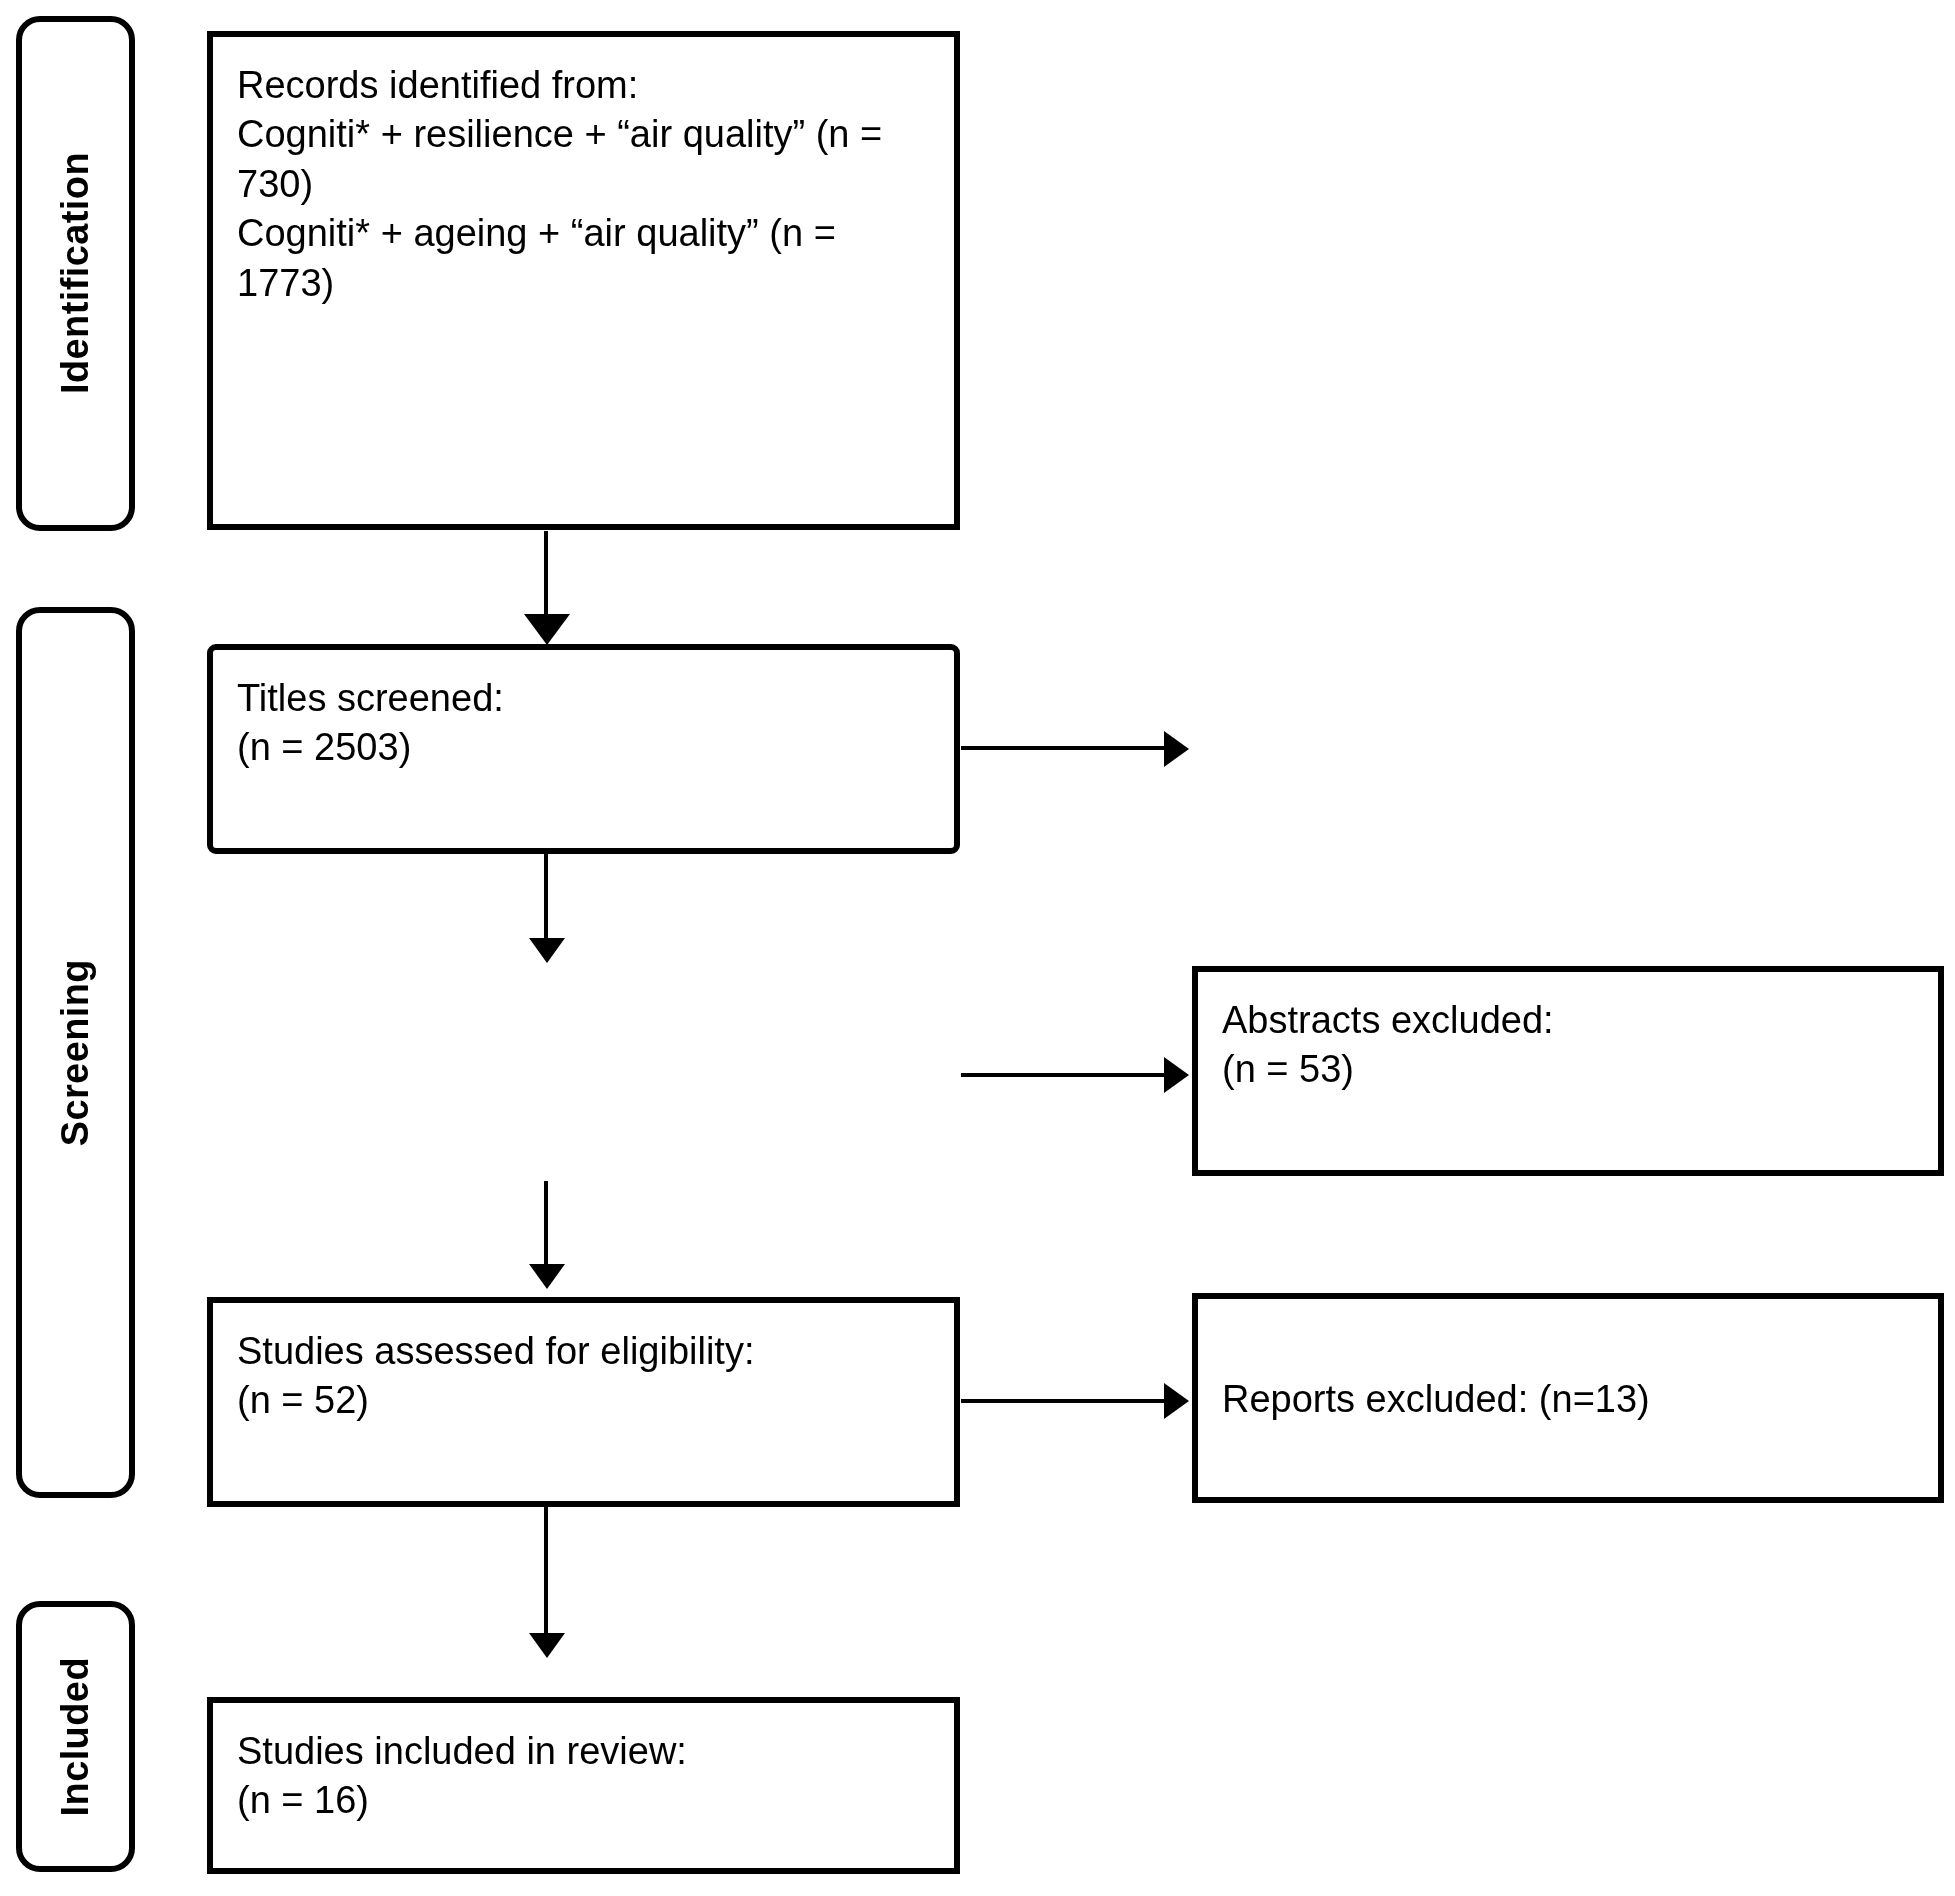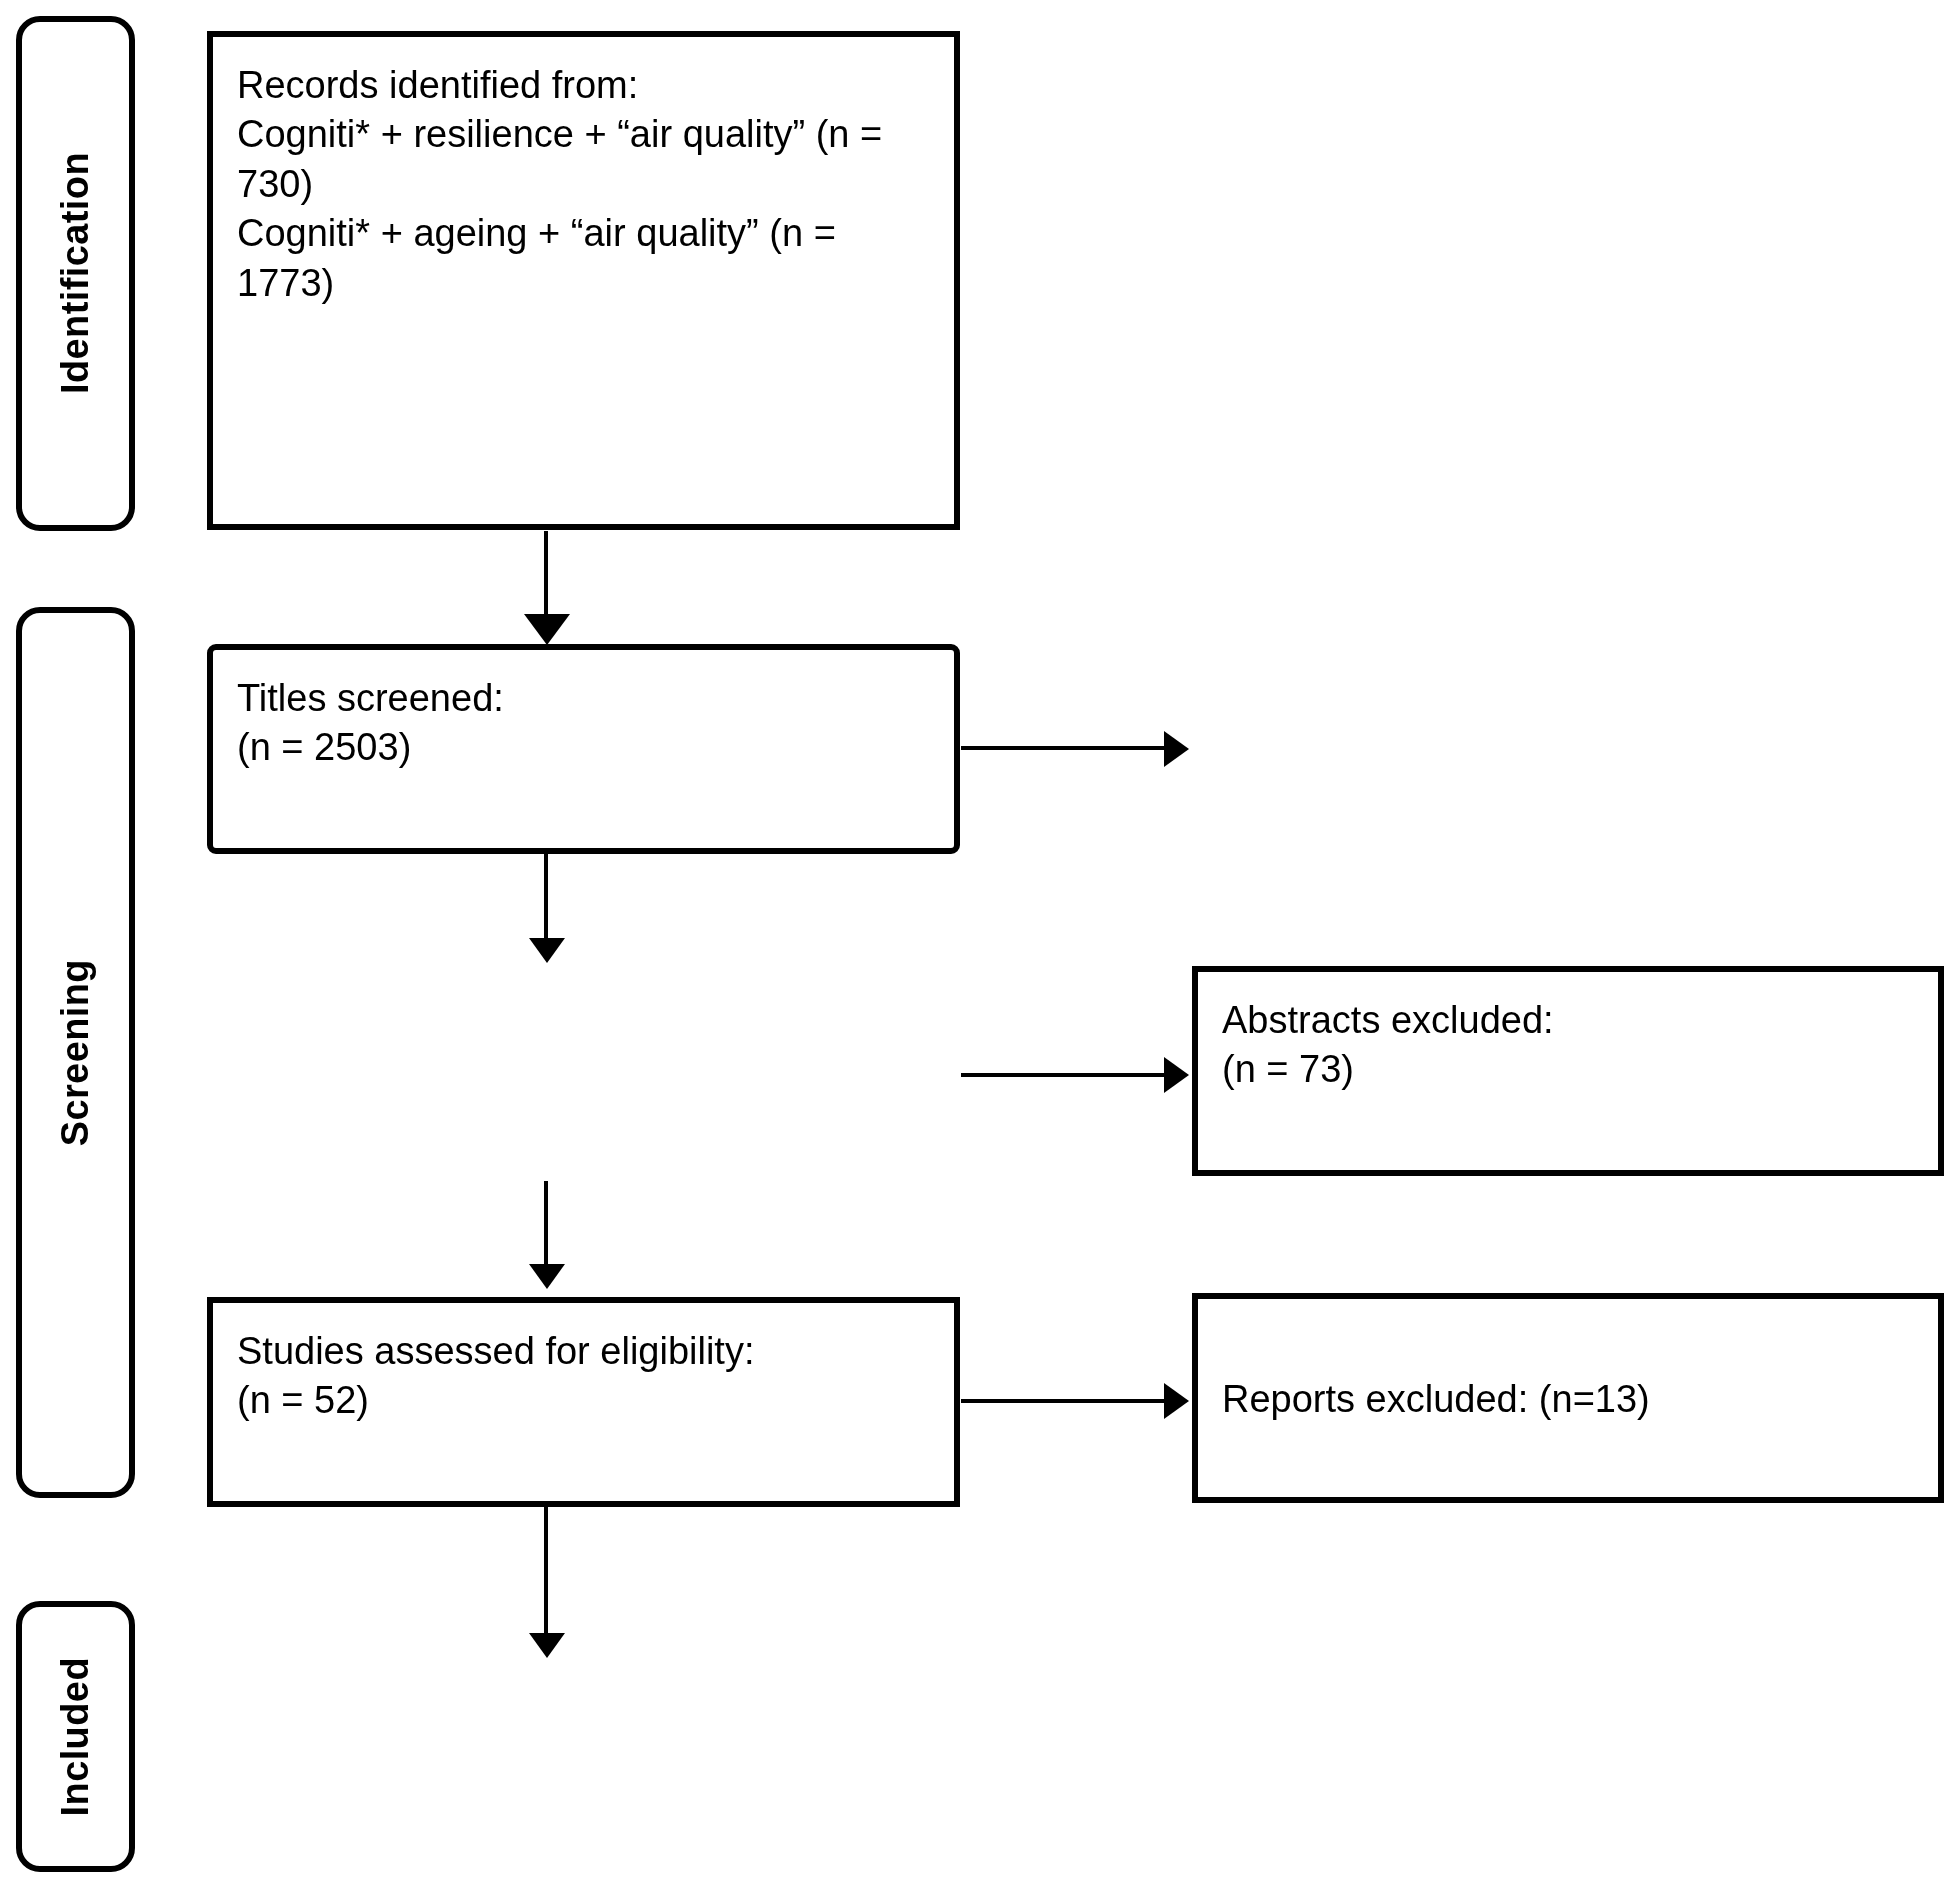--- a/index.html
+++ b/index.html
@@ -125,21 +125,21 @@
 
   <div class="conn-line horizontal" style="left:961px; top:746px; width:204px;"></div>
   <div class="arrow-right" style="left:1164px; top:731px;"></div>
 
   <div class="conn-line vertical" style="left:544px; top:854px; height:89px;"></div>
   <div class="arrow-down" style="left:529px; top:938px;"></div>
 
 
   <div class="node-box" style="left:1192px; top:966px; width:752px; height:210px;">
     <div class="node-text">Abstracts excluded:
-(n = 73)</div>
+(n = 53)</div>
   </div>
 
   <div class="conn-line horizontal" style="left:961px; top:1073px; width:204px;"></div>
   <div class="arrow-right" style="left:1164px; top:1057px;"></div>
 
   <div class="conn-line vertical" style="left:544px; top:1181px; height:89px;"></div>
   <div class="arrow-down" style="left:529px; top:1264px;"></div>
 
   <div class="node-box" style="left:207px; top:1297px; width:753px; height:210px;">
     <div class="node-text">Studies assessed for eligibility:
@@ -149,15 +149,19 @@
   <div class="node-box v-center" style="left:1192px; top:1293px; width:752px; height:210px;">
     <div class="node-text">Reports excluded: (n=13)</div>
   </div>
 
   <div class="conn-line horizontal" style="left:961px; top:1399px; width:204px;"></div>
   <div class="arrow-right" style="left:1164px; top:1383px;"></div>
 
   <div class="conn-line vertical" style="left:544px; top:1507px; height:132px;"></div>
   <div class="arrow-down" style="left:529px; top:1633px;"></div>
 
+  <div class="node-box" style="left:207px; top:1697px; width:753px; height:177px;">
+    <div class="node-text">Studies included in review:
+(n = 16)</div>
+  </div>
 
 </div>
 
 
 </body></html>

